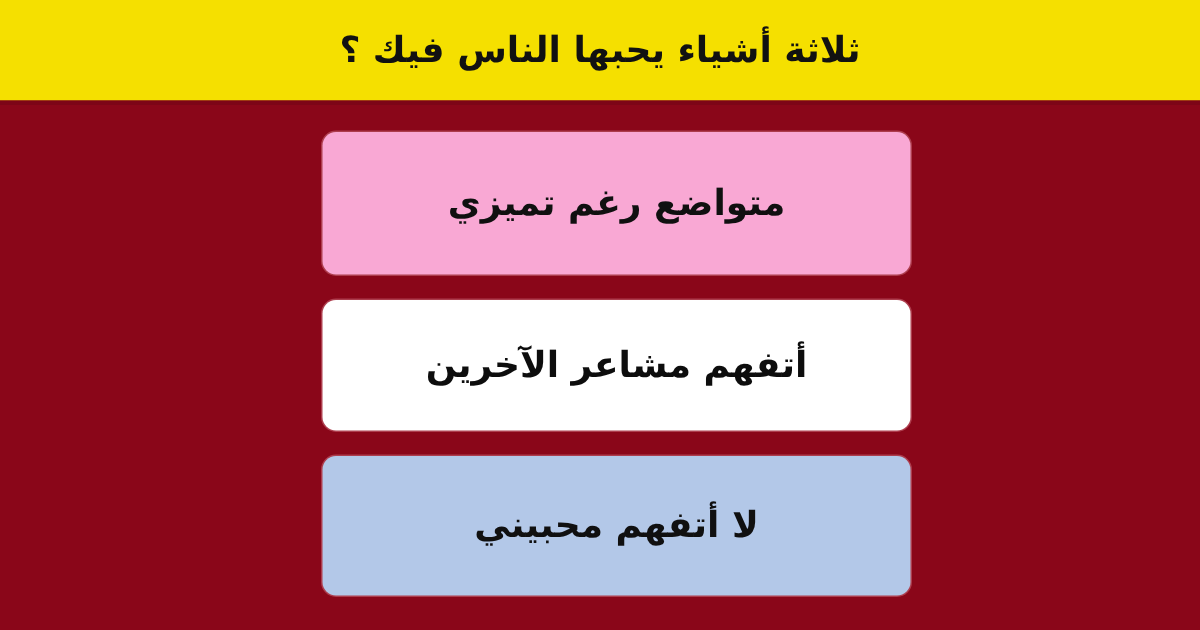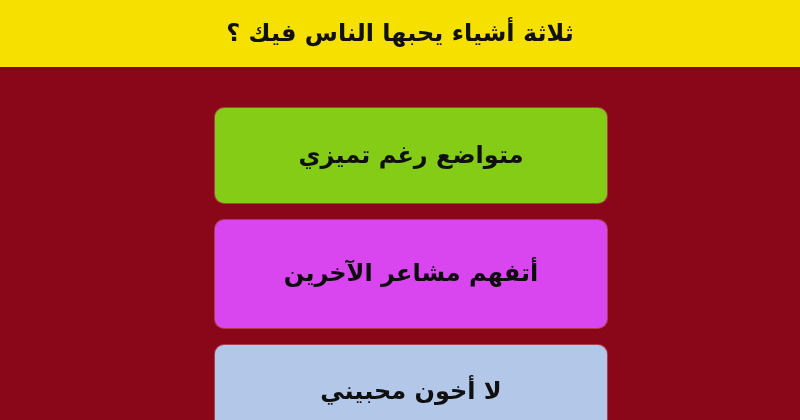--- a/index.html
+++ b/index.html
@@ -66,22 +66,22 @@
     width: 392px;
     box-sizing: border-box;
     border-radius: 9px;
     display: flex;
     align-items: center;
     justify-content: center;
     margin-bottom: 17px;
     box-shadow: 0 0 0 1px rgba(255, 190, 200, 0.30);
   }
 
-  .option-box.b1 { height: 95px; background: #84cc16; margin-top: 20px; }
-  .option-box.b2 { height: 108px; background: #d946ef; }
+  .option-box.b1 { height: 95px; background: #f9a8d4; }
+  .option-box.b2 { height: 87px; background: #ffffff; }
   .option-box.b3 { height: 93px; background: #b3c8e8; margin-bottom: 0; }
 
   .option-text {
     direction: rtl;
     unicode-bidi: bidi-override;
     color: #101010;
     font-size: 24px;
     font-weight: bold;
     line-height: 1;
     white-space: nowrap;
@@ -107,18 +107,18 @@
 
     <div class="option-box b1">
       <span class="option-text">متواضع رغم تميزي</span>
     </div>
 
     <div class="option-box b2">
       <span class="option-text">أتفهم مشاعر الآخرين</span>
     </div>
 
     <div class="option-box b3">
-      <span class="option-text">لا أخون محبيني</span>
+      <span class="option-text">لا أتفهم محبيني</span>
     </div>
 
   </div>
 
 </div>
 
 </body></html>

